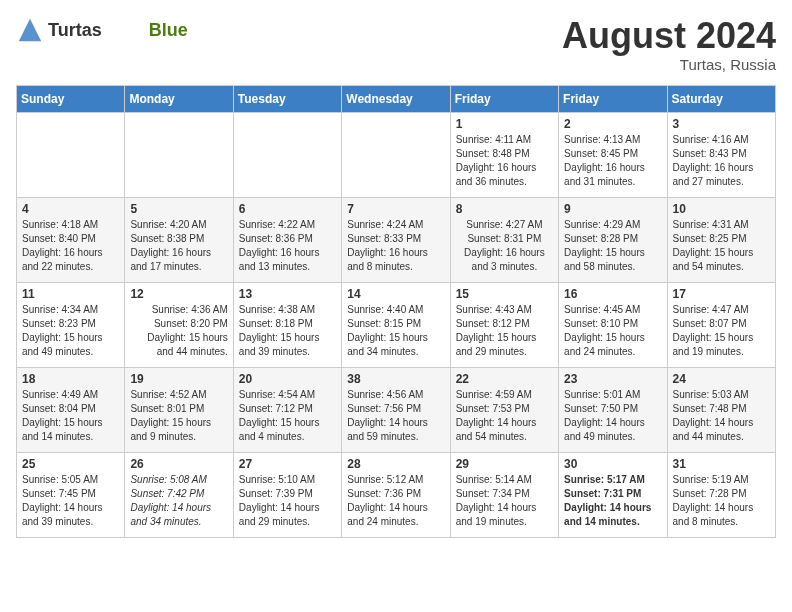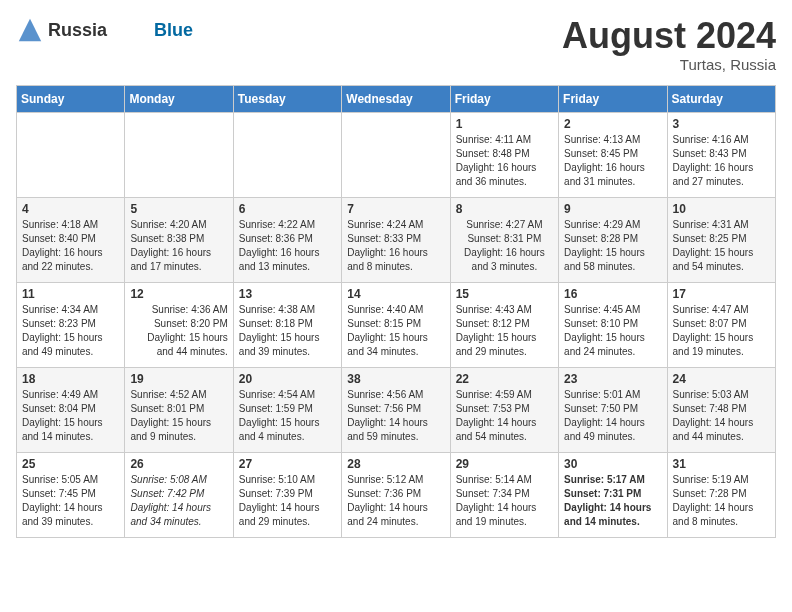--- a/index.html
+++ b/index.html
@@ -22,21 +22,21 @@
       gap: 4px;
     }
     .logo-text-general {
       font-size: 18px;
       font-weight: bold;
       color: #333;
     }
     .logo-text-blue {
       font-size: 18px;
       font-weight: bold;
-      color: #0369a1;
+      color: #4d7c0f;
       padding-left: 47px;
     }
     .logo-icon {
       width: 28px;
       height: 28px;
     }
     .title-block {
       text-align: right;
     }
     .month-year {
@@ -90,21 +90,21 @@
   </style>
 </head>
 <body>
 
 <div class="header">
   <div class="logo">
     <svg class="logo-icon" viewBox="0 0 40 40" xmlns="http://www.w3.org/2000/svg">
       <polygon points="20,4 36,36 4,36" fill="#3d7fc4" opacity="0.85"></polygon>
     </svg>
     <div>
-      <span class="logo-text-general">Russia</span><span class="logo-text-blue">Blue</span>
+      <span class="logo-text-general">Turtas</span><span class="logo-text-blue">Blue</span>
     </div>
   </div>
   <div class="title-block">
     <div class="month-year">August 2024</div>
     <div class="location">Turtas, Russia</div>
   </div>
 </div>
 
 <table>
   <thead>
@@ -259,21 +259,21 @@
         <td>
           <span class="day-num">19</span>
           <div class="day-info" style="white-space: pre-line;">Sunrise: 4:52 AM
 Sunset: 8:01 PM
 Daylight: 15 hours
 and 9 minutes.</div>
         </td>
         <td>
           <span class="day-num">20</span>
           <div class="day-info" style="white-space: pre-line;">Sunrise: 4:54 AM
-Sunset: 1:59 PM
+Sunset: 7:12 PM
 Daylight: 15 hours
 and 4 minutes.</div>
         </td>
         <td>
           <span class="day-num">38</span>
           <div class="day-info" style="white-space: pre-line;">Sunrise: 4:56 AM
 Sunset: 7:56 PM
 Daylight: 14 hours
 and 59 minutes.</div>
         </td>

